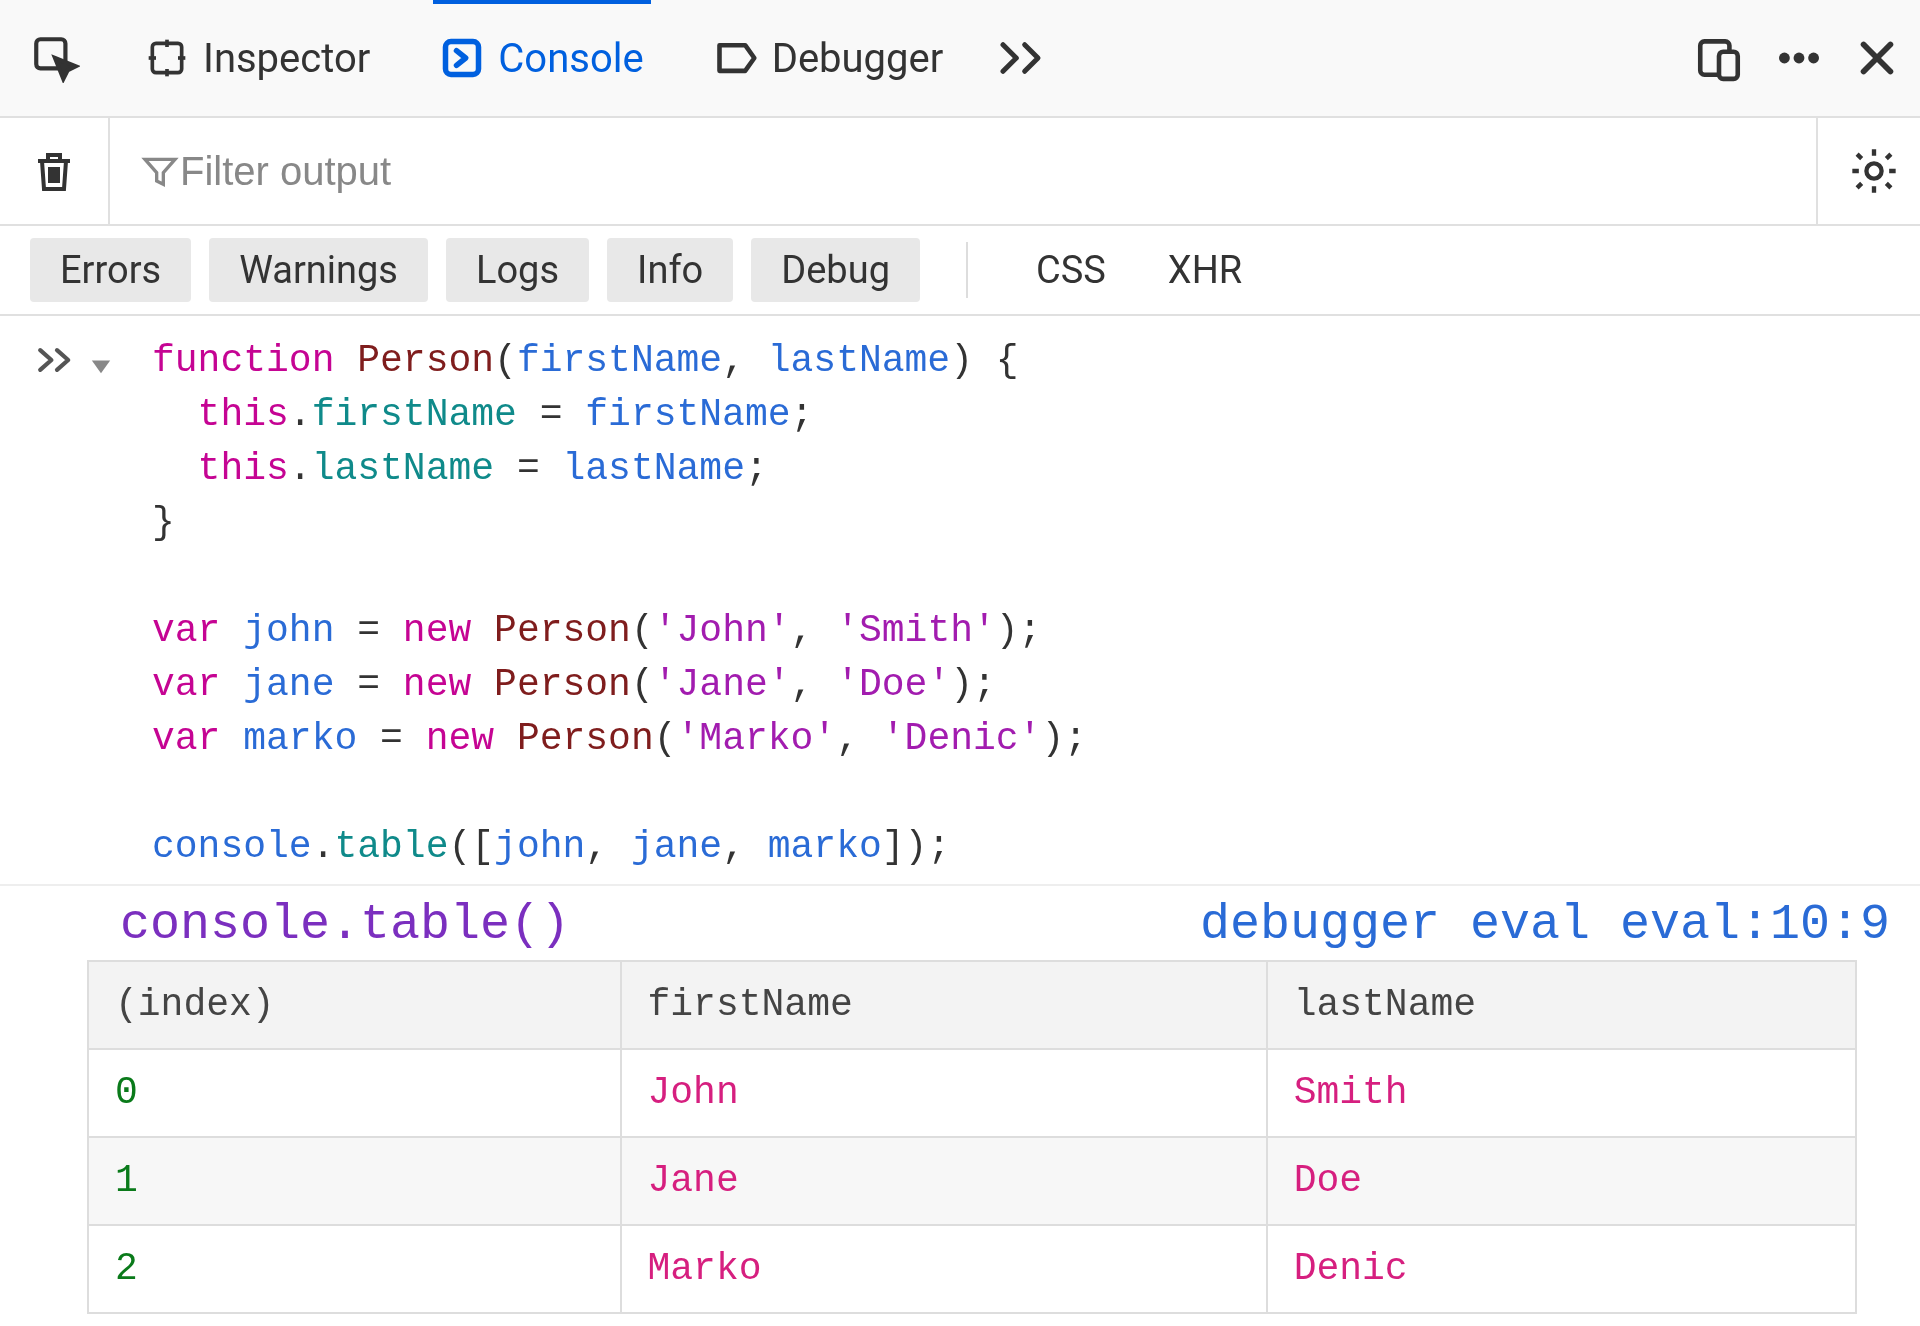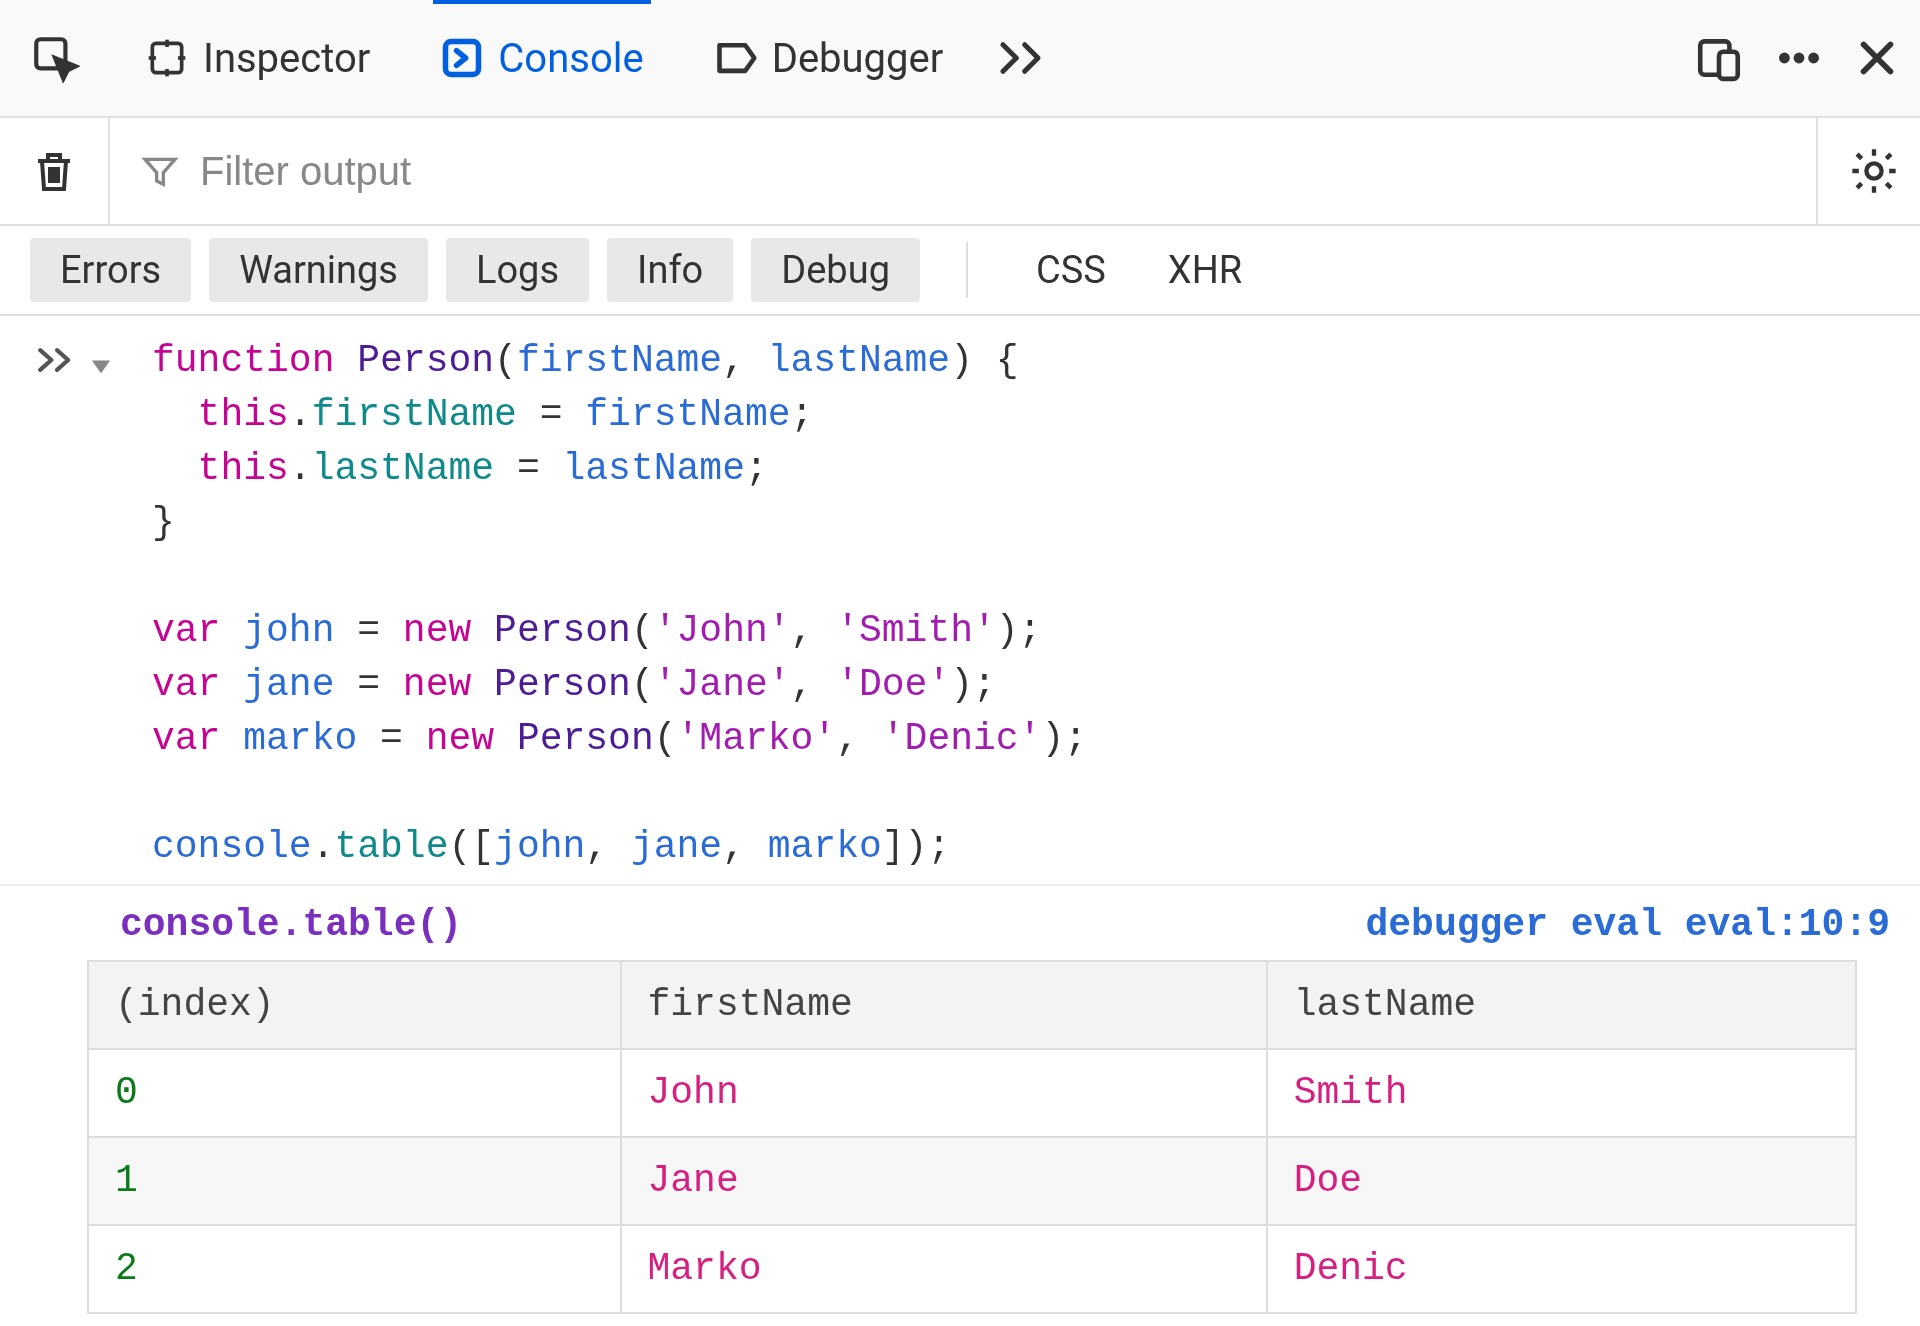--- a/index.html
+++ b/index.html
@@ -78,21 +78,20 @@
       padding: 0 30px 0 10px;
       border-right: 2px solid #e0e0e0;
       height: 100%;
       display: flex;
       align-items: center;
     }
     .filter-input-wrap {
       display: flex;
       align-items: center;
       padding: 0 30px;
-      gap: 20px;
       flex: 1;
     }
     .filter-input {
       border: none;
       font-size: 40px;
       color: #333;
       outline: none;
       width: 600px;
       background: transparent;
     }
@@ -155,33 +154,32 @@
       width: 116px;
       flex-shrink: 0;
     }
     .code-block {
       white-space: pre;
       color: #333;
     }
     
     
     .kw { color: #c50493; }      
-    .fn-name { color: #4c1d95; } 
+    .fn-name { color: #7f1d1d; } 
     .param-blue { color: #2a6bd6; }
     .prop-teal { color: #0f8a8a; }
     .str-green { color: #a21caf; }
     .ident-blue { color: #2a6bd6; }
     
     
     .output-header {
       display: flex;
       justify-content: space-between;
       padding: 12px 30px 8px 120px;
-      font-size: 38px;
-      font-weight: bold;
+      font-size: 50px;
     }
     .output-left { color: #7b2fbf; }
     .output-right { color: #2a6bd6; }
     
     .result-table {
       margin-left: 87px;
       width: calc(100% - 150px);
       border-collapse: collapse;
       font-size: 38px;
     }

